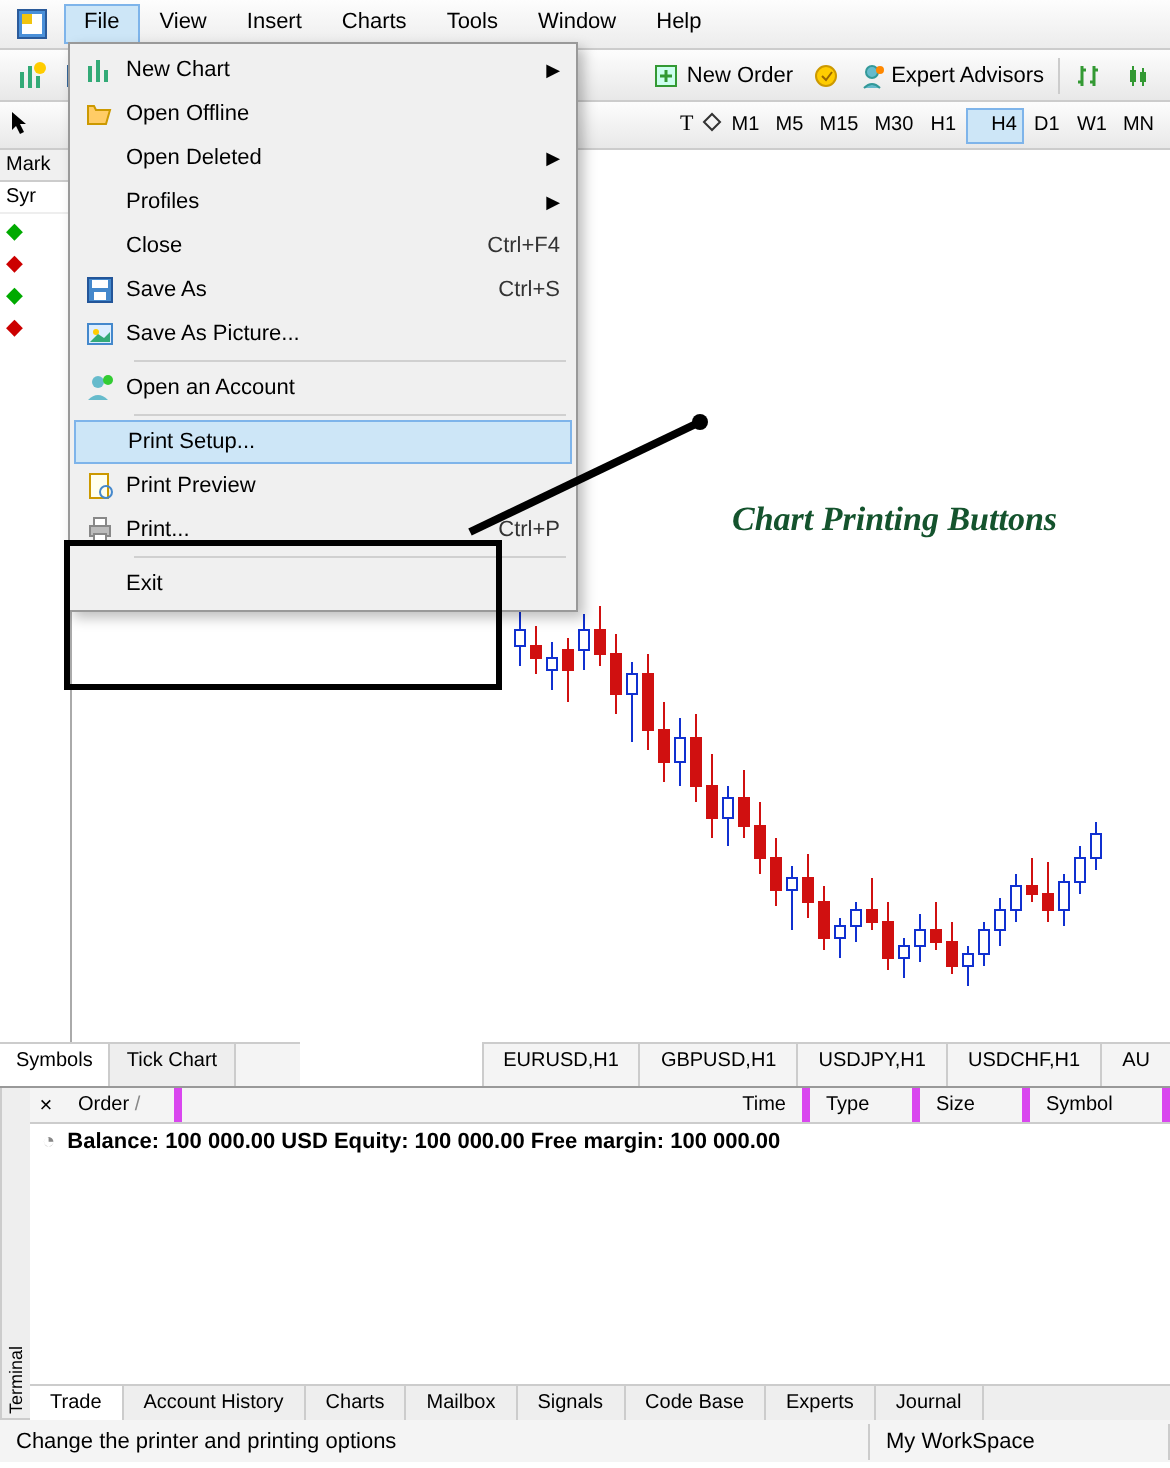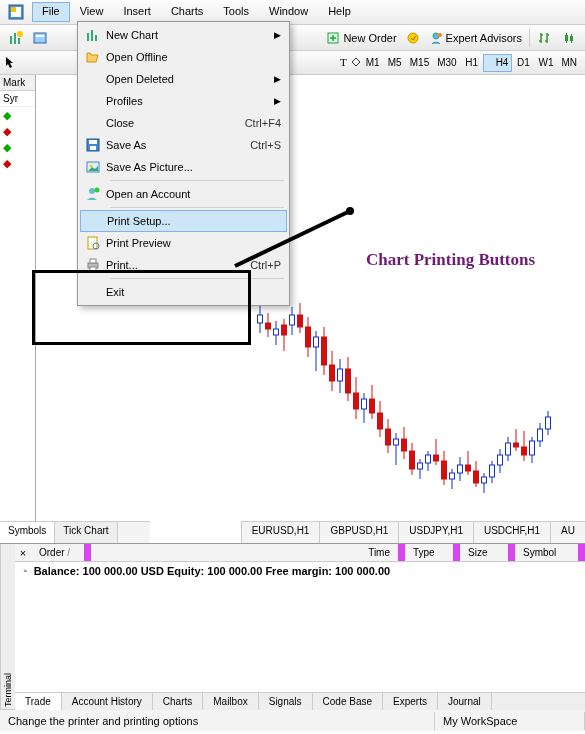--- a/index.html
+++ b/index.html
@@ -16,39 +16,39 @@
 .tf-btn { min-width: 22px; height: 18px; padding: 0 3px; border: 1px solid transparent; display: flex; align-items: center; justify-content: center; font-size: 10px; cursor: default; }
 .tf-btn.sel { background: #cde6f7; border: 1px solid #7eb4ea; padding-left: 12px; }
 .body-area { display: flex; height: 468px; position: relative; }
 .market-watch { width: 36px; border-right: 1px solid #aaa; background: #fff; overflow: hidden; }
 .mw-title { font-size: 10px; padding: 2px 3px; background: #f0f0f0; border-bottom: 1px solid #ccc; }
 .mw-hdr { font-size: 10px; padding: 2px 3px; border-bottom: 1px solid #eee; }
 .mw-sym { height: 16px; display: flex; align-items: center; padding: 0 3px; }
 .arrow-up { color: #0a0; }
 .arrow-down { color: #c00; }
 .chart-area { flex: 1; background: #fff; position: relative; }
-.annotation { position: absolute; top: 175px; left: 330px; font-weight: bold; font-size: 17px; color: #701a75; font-family: 'Times New Roman', serif; z-index: 3; }
+.annotation { position: absolute; top: 175px; left: 330px; font-weight: bold; font-size: 17px; font-style: italic; color: #14532d; font-family: 'Times New Roman', serif; z-index: 3; }
 .anno-line { position: absolute; top: 206px; left: 230px; z-index: 50; }
-.dropdown { position: absolute; top: 21px; left: 34px; width: 213px; background: #f0f0f0; border: 1px solid #999; box-shadow: 3px 3px 6px rgba(0,0,0,0.25); z-index: 20; padding: 2px; margin-left: 43px; }
+.dropdown { position: absolute; top: 21px; left: 34px; width: 255px; background: #f0f0f0; border: 1px solid #999; box-shadow: 3px 3px 6px rgba(0,0,0,0.25); z-index: 20; padding: 2px; }
 .dd-item { display: flex; align-items: center; height: 22px; padding: 0 6px 0 0; cursor: default; }
 .dd-item.selected { background: #cde6f7; border: 1px solid #7eb4ea; padding: 0 5px 0 0; }
 .dd-icon { width: 26px; display: flex; justify-content: center; }
 .dd-label { flex: 1; }
 .dd-arrow { font-size: 9px; }
 .dd-shortcut { padding-left: 10px; color: #333; }
 .dd-sep { height: 1px; background: #d0d0d0; margin: 2px 3px 2px 30px; }
 .print-box { position: absolute; top: 270px; left: 32px; width: 219px; height: 75px; border: 3px solid #000; z-index: 30; pointer-events: none; }
 .bottom-tabs-chart { position: absolute; bottom: 0; left: 0; right: 0; height: 22px; display: flex; background: #f4f4f4; border-top: 1px solid #ccc; }
 .bt-tab { padding: 3px 8px; border-right: 1px solid #ccc; font-size: 10px; background: #fff; }
 .bt-tab.inactive { background: #eee; }
 .chart-tabs { position: absolute; bottom: 0; right: 0; height: 22px; display: flex; background: #f4f4f4; }
 .ct-tab { padding: 3px 10px; border-left: 1px solid #ccc; border-top: 1px solid #ccc; font-size: 10px; }
 .terminal { height: 166px; border-top: 1px solid #999; display: flex; flex-direction: column; background: #fff; }
 .term-head { display: flex; border-bottom: 1px solid #ccc; background: #f4f4f4; font-size: 10px; }
-.term-head .th-col { padding: 3px 8px; border-right: 7px solid #d946ef; }
+.term-head .th-col { padding: 3px 8px; border-right: 4px solid #d946ef; }
 .term-x { width: 16px; display: flex; align-items: center; justify-content: center; background:#f4f4f4; border-bottom:1px solid #ccc; }
 .term-body { flex: 1; padding: 3px 6px; font-size: 11px; display: flex; align-items: flex-start; gap: 6px; }
 .term-tabs { display: flex; border-top: 1px solid #ccc; background: #eee; font-size: 10px; }
 .term-tabs .tt { padding: 3px 10px; border-right: 1px solid #ccc; }
 .term-tabs .tt.active { background: #fff; }
 .term-side { writing-mode: vertical-lr; transform: rotate(180deg); font-size: 9px; padding: 2px; background:#eee; border-right:1px solid #ccc; }
 .terminal-wrap { display:flex; height: 166px; border-top:1px solid #999;}
 .statusbar { display: flex; border-top: 1px solid #ccc; font-size: 11px; background: #f4f4f4; height: 22px; align-items:center; }
 .statusbar .sb-cell { padding: 3px 8px; border-right: 1px solid #ccc; }
 .statusbar .sb-cell.main { flex: 1; }

